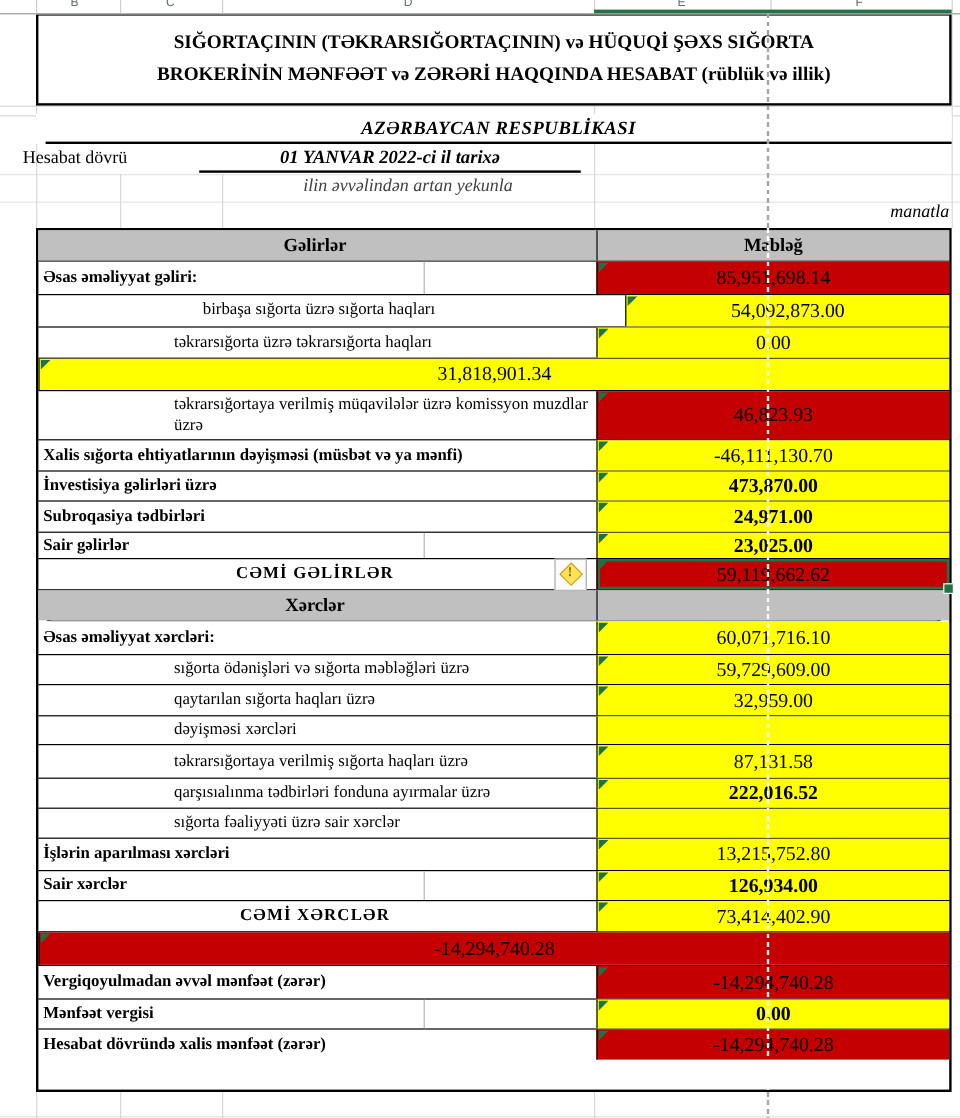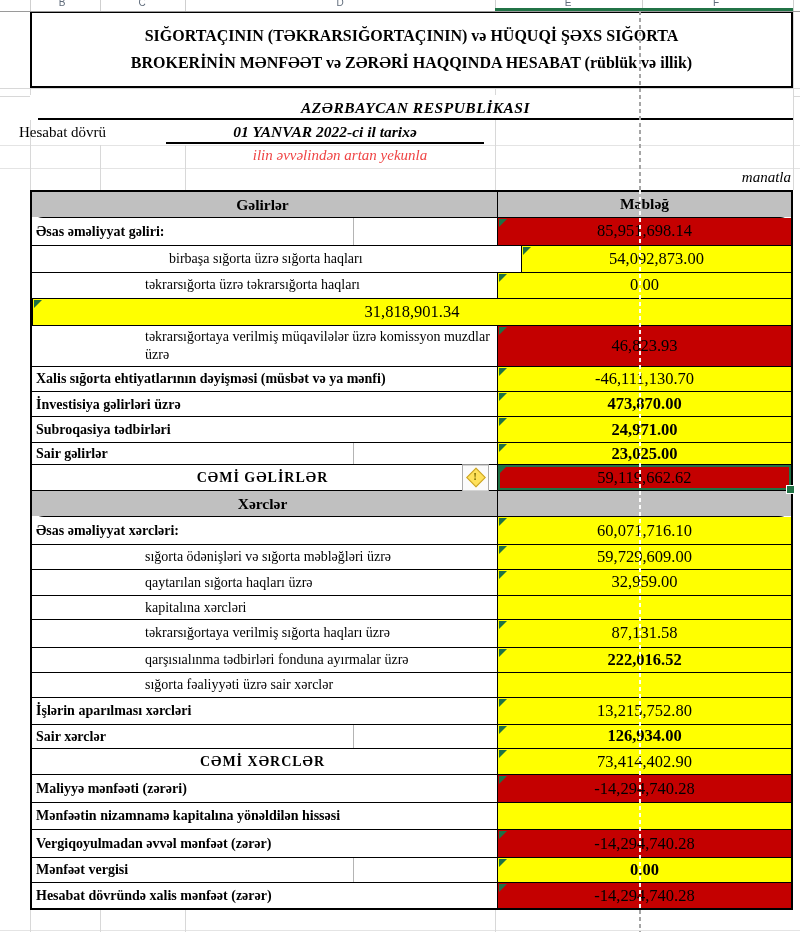--- a/index.html
+++ b/index.html
@@ -24,21 +24,21 @@
                align-items:flex-end;font-size:15px;z-index:2;background:#fff;}
   .insurer-label{margin-left:84px;white-space:nowrap;padding-bottom:2px;}
   .insurer-name{flex:1;margin-left:8px;font-weight:bold;font-style:italic;letter-spacing:.5px;
                 border-bottom:2px solid #000;text-align:center;padding-bottom:1px;font-size:15.5px;}
   .period-row{position:absolute;left:16px;top:121px;width:763px;height:24px;display:flex;
               align-items:center;font-size:15px;z-index:2;}
   .period-label{margin-left:3px;white-space:nowrap;padding-bottom:2px;}
   .period-value{margin-left:60px;width:318px;font-weight:bold;font-style:italic;
                 border-bottom:2px solid #000;text-align:center;padding-bottom:1px;font-size:15.5px;}
   .note-row{position:absolute;left:185px;top:147px;width:310px;height:20px;text-align:center;
-            font-style:italic;font-size:15px;color:#ef4444;z-index:2;}
+            font-style:italic;font-size:15px;color:#404040;z-index:2;}
   .currency-row{position:absolute;right:9px;top:169px;width:200px;text-align:right;
                 font-style:italic;font-size:15px;z-index:2;}
   
   .report-table{position:absolute;left:30px;top:190px;width:763px;height:720px;box-sizing:border-box;
                 border:2px solid #000;background:#fff;display:flex;flex-direction:column;z-index:2;}
   .t-row{display:flex;box-sizing:border-box;border-bottom:1px solid #000;min-height:0;}
   .t-row:last-child{border-bottom:none;}
   .cell{box-sizing:border-box;display:flex;align-items:center;min-height:0;}
   .cell.label{width:465px;position:relative;font-size:14px;line-height:1.25;padding-right:4px;}
   .cell.value{flex:1;position:relative;border-left:1px solid #000;justify-content:center;
@@ -116,21 +116,21 @@
 
   <div class="period-row">
     <span class="period-label">Hesabat dövrü</span>
     <span class="period-value">01   YANVAR  2022-ci il tarixə</span>
   </div>
 
   <div class="note-row">ilin əvvəlindən artan yekunla</div>
   <div class="currency-row">manatla</div>
 
   <div class="report-table" id="report-table">
-      <div class="t-row sec" style="flex: 0 1 26px; border-radius: 11px;">
+      <div class="t-row sec" style="flex: 0 1 26px;">
         <div class="cell label">
           <span>Gəlirlər</span>
         </div>
         <div class="cell value">
           <span>Məbləğ</span>
         </div>
       </div>
       <div class="t-row" style="flex: 0 1 28px;">
         <div class="cell label lvl-main">
           <span>Əsas əməliyyat gəliri:</span>
@@ -255,21 +255,21 @@
         <div class="cell label lvl-sub">
           <span>qaytarılan sığorta haqları üzrə</span>
         </div>
         <div class="cell value bg-yellow">
           <span class="err-tri"></span>
           <span>32,959.00</span>
         </div>
       </div>
       <div class="t-row" style="flex: 0 1 24px;">
         <div class="cell label lvl-sub">
-          <span>kapitalına xərcləri</span>
+          <span>dəyişməsi xərcləri</span>
         </div>
         <div class="cell value bg-yellow">
           <span></span>
         </div>
       </div>
       <div class="t-row" style="flex: 0 1 28px;">
         <div class="cell label lvl-sub">
           <span>təkrarsığortaya verilmiş sığorta haqları üzrə</span>
         </div>
         <div class="cell value bg-yellow">
@@ -316,34 +316,23 @@
       <div class="t-row" style="flex: 0 1 26px;">
         <div class="cell label lvl-total">
           <span>CƏMİ XƏRCLƏR</span>
         </div>
         <div class="cell value bg-yellow">
           <span class="err-tri"></span>
           <span>73,414,402.90</span>
         </div>
       </div>
       <div class="t-row" style="flex: 0 1 28px;">
-        <div class="cell label lvl-main">
-          <span>Maliyyə mənfəəti (zərəri)</span>
-        </div>
         <div class="cell value bg-red">
           <span class="err-tri"></span>
           <span>-14,294,740.28</span>
-        </div>
-      </div>
-      <div class="t-row" style="flex: 0 1 27px;">
-        <div class="cell label lvl-main">
-          <span>Mənfəətin nizamnamə kapitalına yönəldilən hissəsi</span>
-        </div>
-        <div class="cell value bg-yellow">
-          <span></span>
         </div>
       </div>
       <div class="t-row" style="flex: 0 1 28px;">
         <div class="cell label lvl-main">
           <span>Vergiqoyulmadan əvvəl mənfəət (zərər)</span>
         </div>
         <div class="cell value bg-red">
           <span class="err-tri"></span>
           <span>-14,294,740.28</span>
         </div>

